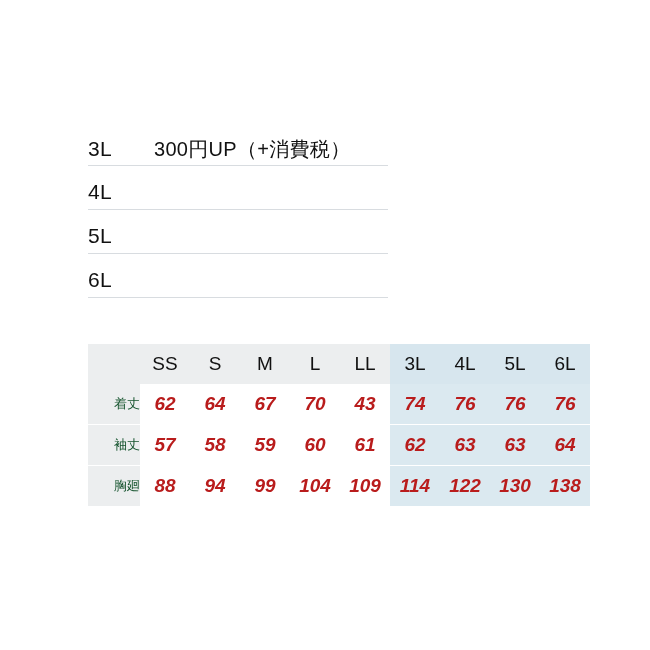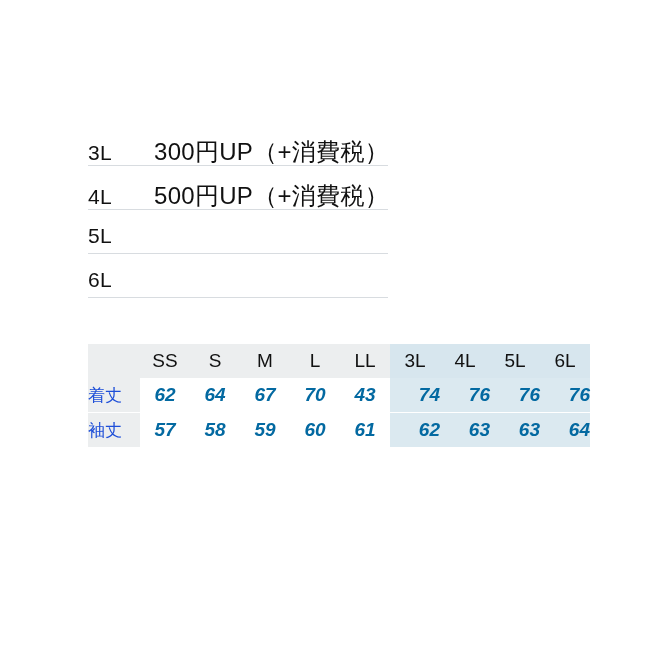--- a/index.html
+++ b/index.html
@@ -39,38 +39,38 @@
     border-bottom: 1px solid #d8dce0;
   }
   .price-size {
     width: 66px;
     flex: 0 0 66px;
     padding-top: 14px;
     font-size: 21px;
   }
   .price-amount {
     padding-top: 14px;
-    font-size: 24px;
+    font-size: 20px;
     white-space: nowrap;
   }
 
   
   .size-table-wrap {
     position: absolute;
     left: 88px;
     top: 344px;
   }
   table.size-table {
     border-collapse: collapse;
     table-layout: fixed;
   }
   table.size-table td,
   table.size-table th {
     width: 50px;
-    height: 34px;
+    height: 40px;
     text-align: center;
     vertical-align: middle;
     font-size: 19px;
     font-weight: bold;
     font-style: italic;
     padding: 0;
     border: none;
   }
   table.size-table th.corner {
     width: 52px;
@@ -84,50 +84,48 @@
     color: #111;
   }
   table.size-table th.colhead.hl {
     background: #d7e6ee;
   }
   table.size-table th.rowhead {
     width: 52px;
     background: #eceeef;
     font-style: normal;
     font-weight: normal;
-    font-size: 17px;
-    color: #1d4ed8;
-    text-align: left;
+    font-size: 13px;
+    color: #14532d;
+    text-align: right;
   }
   table.size-table td.cell {
     background: #ffffff;
-    color: #0369a1;
+    color: #b91c1c;
   }
   table.size-table td.cell.hl {
     background: #dbe9f0;
-    text-align: right;
   }
   table.size-table tr.body-row td,
   table.size-table tr.body-row th {
     border-bottom: 1px solid #ffffff;
   }
 </style>
 </head>
 <body>
 
 <div class="page">
 
   <div class="price-list">
     <div class="price-row">
       <span class="price-size">3L</span>
       <span class="price-amount">300円UP（+消費税）</span>
     </div>
     <div class="price-row">
       <span class="price-size">4L</span>
-      <span class="price-amount">500円UP（+消費税）</span>
     </div>
     <div class="price-row">
       <span class="price-size">5L</span>
     </div>
     <div class="price-row">
       <span class="price-size">6L</span>
     </div>
   </div>
 
   <div class="size-table-wrap">
@@ -164,17 +162,29 @@
           <td class="cell">57</td>
           <td class="cell">58</td>
           <td class="cell">59</td>
           <td class="cell">60</td>
           <td class="cell">61</td>
           <td class="cell hl">62</td>
           <td class="cell hl">63</td>
           <td class="cell hl">63</td>
           <td class="cell hl">64</td>
         </tr>
+        <tr class="body-row">
+          <th class="rowhead">胸廻</th>
+          <td class="cell">88</td>
+          <td class="cell">94</td>
+          <td class="cell">99</td>
+          <td class="cell">104</td>
+          <td class="cell">109</td>
+          <td class="cell hl">114</td>
+          <td class="cell hl">122</td>
+          <td class="cell hl">130</td>
+          <td class="cell hl">138</td>
+        </tr>
       </tbody>
     </table>
   </div>
 
 </div>
 
 </body></html>

